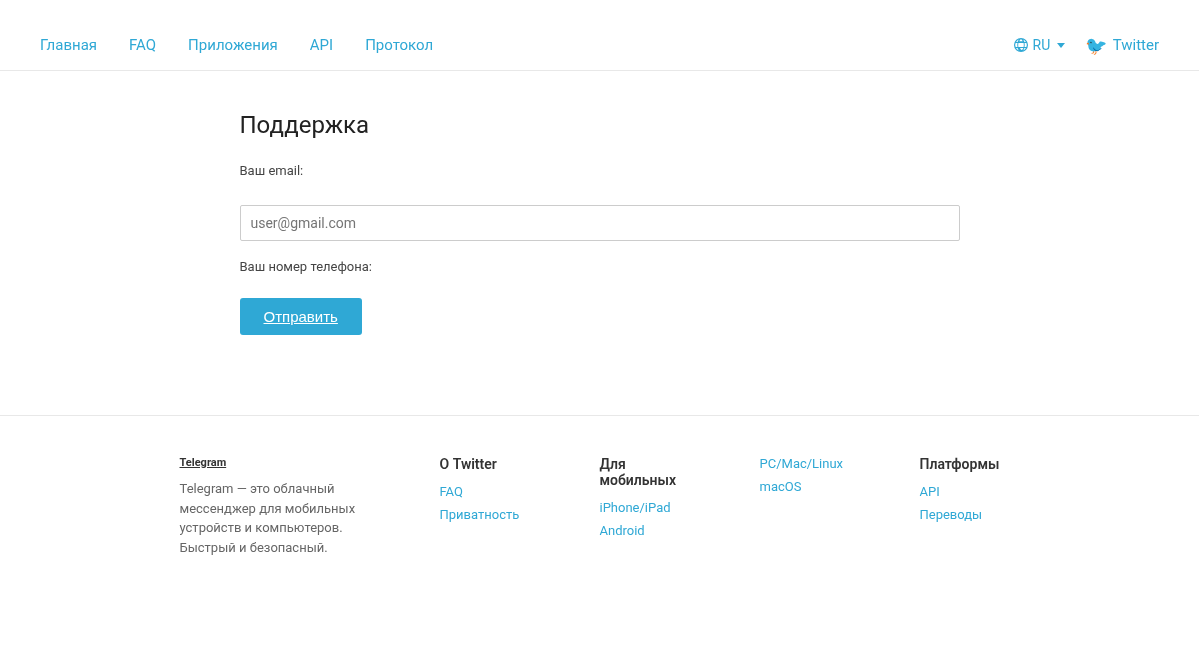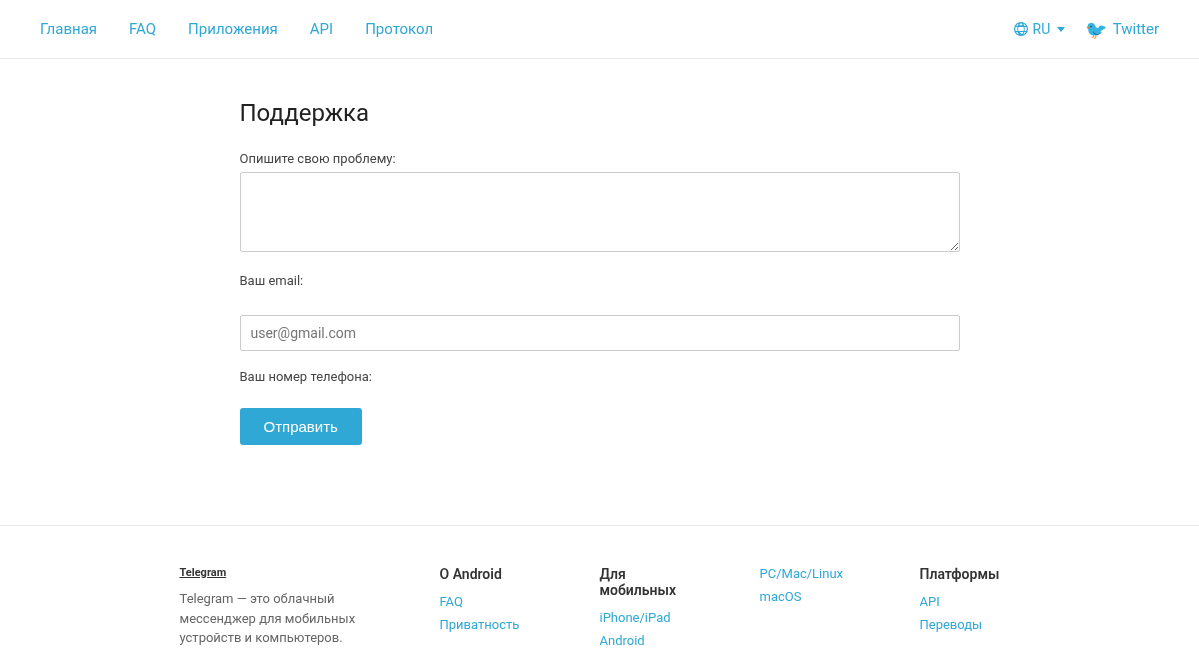--- a/index.html
+++ b/index.html
@@ -7,23 +7,24 @@
       font-family: -apple-system, BlinkMacSystemFont, 'Segoe UI', Roboto, Helvetica, Arial, sans-serif;
       font-size: 14px;
       color: #333;
       background: #fff;
     }
     
     .navbar {
       display: flex;
       align-items: center;
       padding: 0 40px;
-      height: 59px;
+      height: 51px;
       border-bottom: 1px solid #e8e8e8;
       background: #fff;
+      margin-top: 20px;
     }
     .navbar-left {
       display: flex;
       gap: 32px;
       flex: 1;
     }
     .nav-link {
       color: #2fa8d5;
       text-decoration: none;
       font-size: 15px;
@@ -107,20 +108,21 @@
     }
     .submit-btn {
       background: #2fa8d5;
       color: #fff;
       border: none;
       border-radius: 3px;
       padding: 10px 24px;
       font-size: 15px;
       cursor: pointer;
       margin-top: 6px;
+      text-decoration: underline;
     }
 
     
     .footer {
       border-top: 1px solid #e8e8e8;
       padding: 40px 60px 40px;
       margin-top: 20px;
     }
     .footer-inner {
       max-width: 840px;
@@ -198,24 +200,20 @@
     <a class="twitter-link">
       <span class="twitter-bird">🐦</span>
       <span>Twitter</span>
     </a>
   </div>
 </nav>
 
 <div class="main-content">
   <h1 class="page-title">Поддержка</h1>
 
-  <div class="form-group">
-    <label class="form-label">Опишите свою проблему:</label>
-    <textarea class="form-textarea" style=""></textarea>
-  </div>
 
   <div class="form-group">
     <label class="form-label">Ваш email:</label>
     <input class="form-input" type="email" placeholder="user@gmail.com" style="">
   </div>
 
   <div class="form-group">
     <label class="form-label">Ваш номер телефона:</label>
   </div>
 
@@ -223,21 +221,21 @@
 </div>
 
 <footer class="footer">
   <div class="footer-inner">
     <div class="footer-brand">
       <div class="footer-brand-name">Telegram</div>
       <div class="footer-brand-desc">Telegram — это облачный мессенджер для мобильных устройств и компьютеров. Быстрый и безопасный.</div>
     </div>
 
     <div class="footer-col">
-      <div class="footer-col-title">О Android</div>
+      <div class="footer-col-title">О Twitter</div>
       <div class="footer-col-links">
         <a class="footer-link">FAQ</a>
         <a class="footer-link">Приватность</a>
 
       </div>
     </div>
 
     <div class="footer-col">
       <div class="footer-col-title">Для мобильных</div>
       <div class="footer-col-links">

